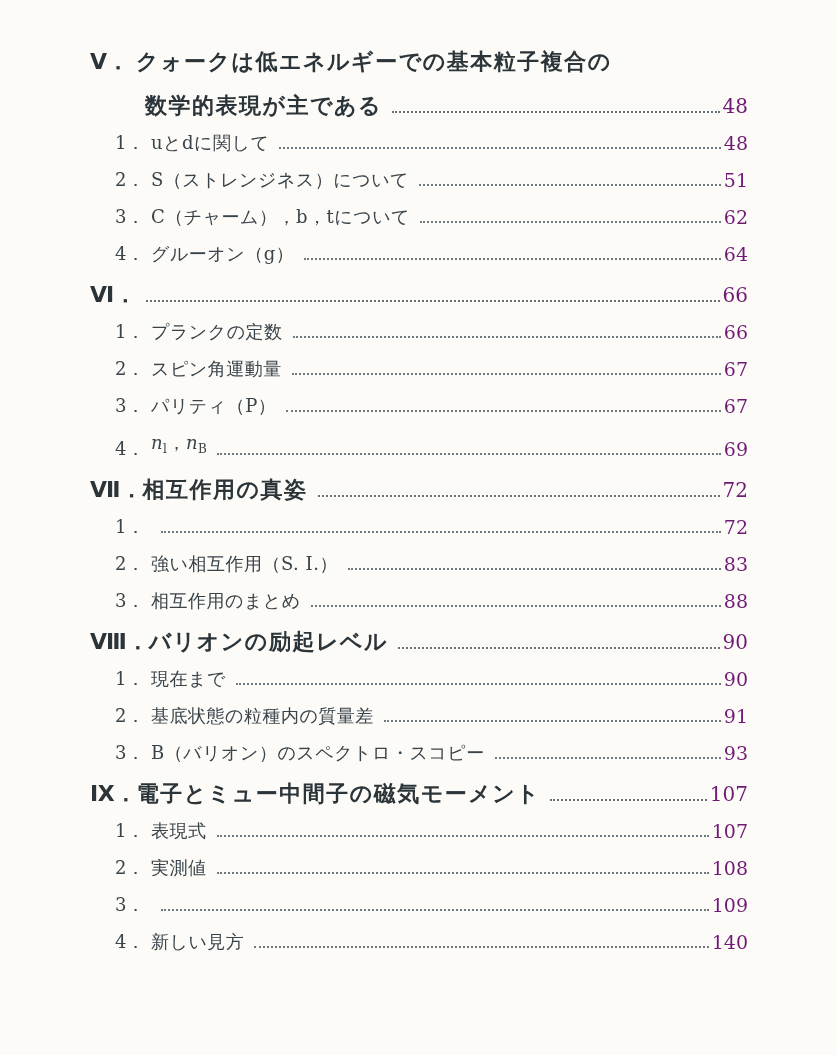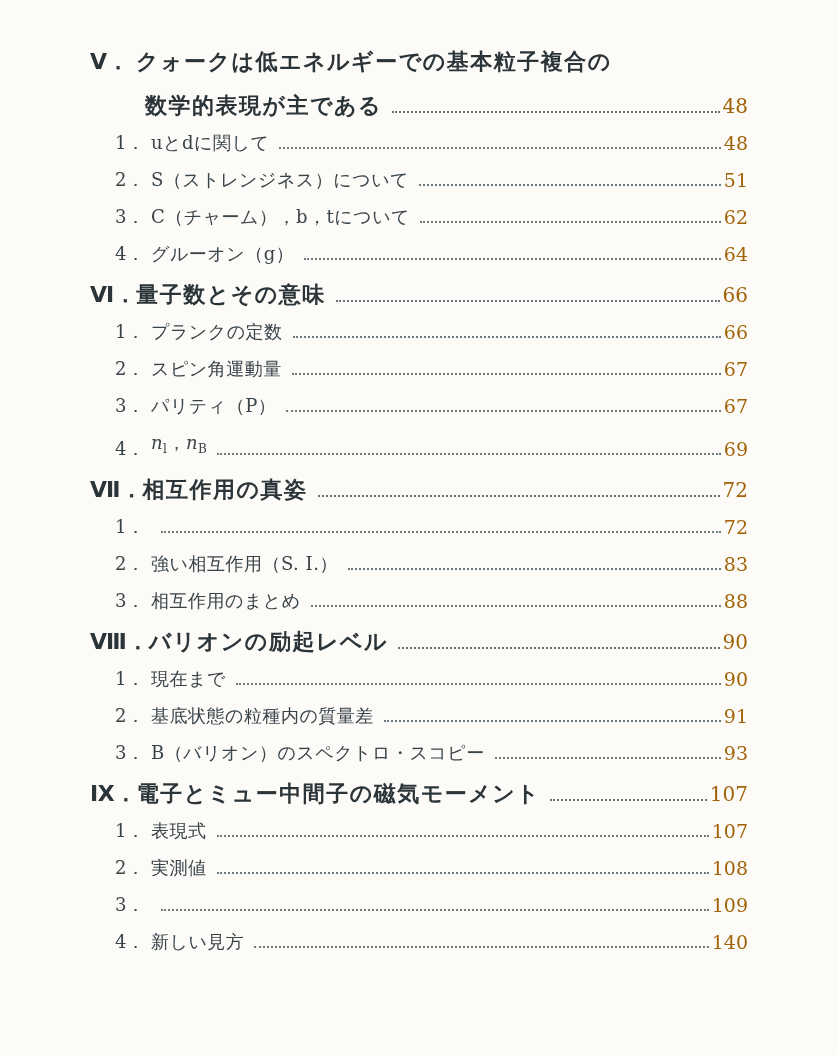--- a/index.html
+++ b/index.html
@@ -62,21 +62,21 @@
     min-width: 14px;
     border-bottom: 2px dotted #6d7a80;
     margin: 0 3px 7px 10px;
   }
   .row.heading .leader { margin-bottom: 9px; border-bottom-color: #66727a; }
   .pagenum {
     font-family: "DejaVu Serif", serif;
     font-weight: normal;
     font-size: 19px;
     letter-spacing: 0;
-    color: #a16207;
+    color: #701a75;
   }
   .row.heading .pagenum { font-size: 20px; }
   .it { font-style: italic; font-family: "DejaVu Serif", serif; }
   .sb { font-size: 12px; vertical-align: -4px; }
 </style>
 </head>
 <body>
 
 <div class="page">
   <div class="toc">
@@ -110,21 +110,20 @@
     </div>
     <div class="row item">
       <span class="num-item">4．</span>
       <span class="title">グルーオン（g）</span>
       <span class="leader"></span>
       <span class="pagenum">64</span>
     </div>
 
     <div class="row heading">
       <span class="num-roman">Ⅵ．</span>
-      <span class="title">量子数とその意味</span>
       <span class="leader"></span>
       <span class="pagenum">66</span>
     </div>
     <div class="row item">
       <span class="num-item">1．</span>
       <span class="title">プランクの定数</span>
       <span class="leader"></span>
       <span class="pagenum">66</span>
     </div>
     <div class="row item">

